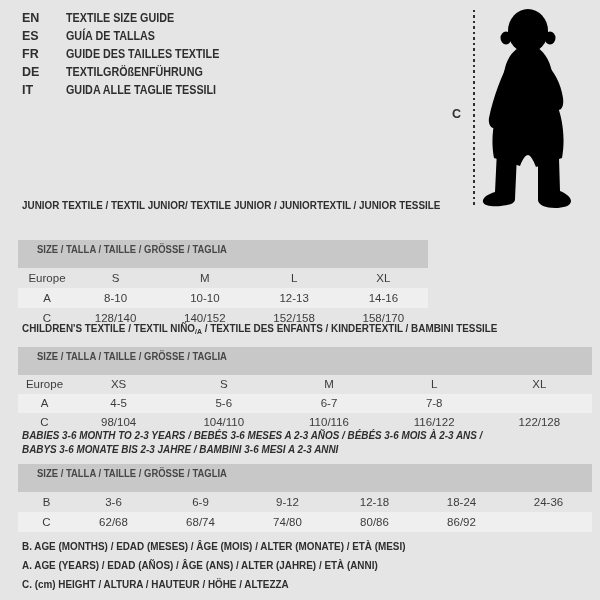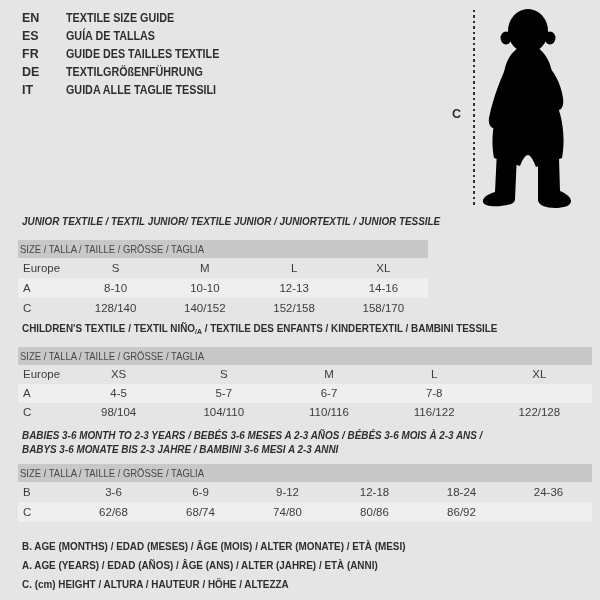--- a/index.html
+++ b/index.html
@@ -19,38 +19,38 @@
   
   .measure-line { position:absolute; left:473px; top:10px; width:2px; height:197px;
                   background:repeating-linear-gradient(to bottom, #2f2f2f 0 2.5px, transparent 2.5px 5.5px); }
   .measure-label { position:absolute; left:452px; top:107px; font-weight:bold; font-size:12.5px;
                    color:var(--title-text,#2e2e2e); }
   .baby-svg { position:absolute; left:478px; top:6px; width:100px; height:202px; }
 
   
   .tbl-title { position:absolute; left:22px; font-weight:bold; font-size:11.5px; line-height:14px;
                color:var(--title-text,#2e2e2e); white-space:nowrap; }
-  .t1-title { top:214px;font-style:italic; }
+  .t1-title { top:198px; }
   .t2-title { top:321px; }
   .t3-title { top:428px;font-style:italic; }
   .sub { font-size:8px; vertical-align:-2px; }
 
   
   .size-table { position:absolute; left:18px; font-size:11.5px; }
   .t1 { top:240px; width:410px; }
   .t2 { top:347px; width:574px; }
   .t3 { top:464px; width:574px; }
-  .band { height:18px; line-height:18px; background:var(--size-header-band,#c8c8c8);
-          color:#474747; padding-left:2px; font-size:11px; }
+  .band { height:28px; line-height:18px; background:var(--size-header-band,#c8c8c8);
+          color:#474747; padding-left:19px; font-size:11px;font-weight:bold; }
   .row { display:grid; height:20px; line-height:20px; }
   .t2 .row { height:19px; line-height:19px; }
   .t1 .row { grid-template-columns:53px repeat(4,1fr); }
   .t2 .row { grid-template-columns:48px repeat(5,1fr); }
   .t3 .row { grid-template-columns:52px repeat(6,1fr); }
-  .row .lab { padding-left:5px; text-align:left; }
+  .row .lab { padding-left:5px; text-align:center; }
   .row .val { text-align:center; }
   .shaded { background:var(--shaded-row,#efefef); }
 
   
   .legend { position:absolute; left:22px; top:537px; }
   .legend-line { height:19px; line-height:19px; font-weight:bold; font-size:11.5px;
                  color:var(--title-text,#2e2e2e); }
 </style>
 </head>
 <body>
@@ -137,21 +137,21 @@
       <span class="lab">Europe</span>
       <span class="val">XS</span>
       <span class="val">S</span>
       <span class="val">M</span>
       <span class="val">L</span>
       <span class="val">XL</span>
     </div>
     <div class="row shaded">
       <span class="lab">A</span>
       <span class="val">4-5</span>
-      <span class="val">5-7</span>
+      <span class="val">5-6</span>
       <span class="val">6-7</span>
       <span class="val">7-8</span>
     </div>
     <div class="row">
       <span class="lab">C</span>
       <span class="val">98/104</span>
       <span class="val">104/110</span>
       <span class="val">110/116</span>
       <span class="val">116/122</span>
       <span class="val">122/128</span>

